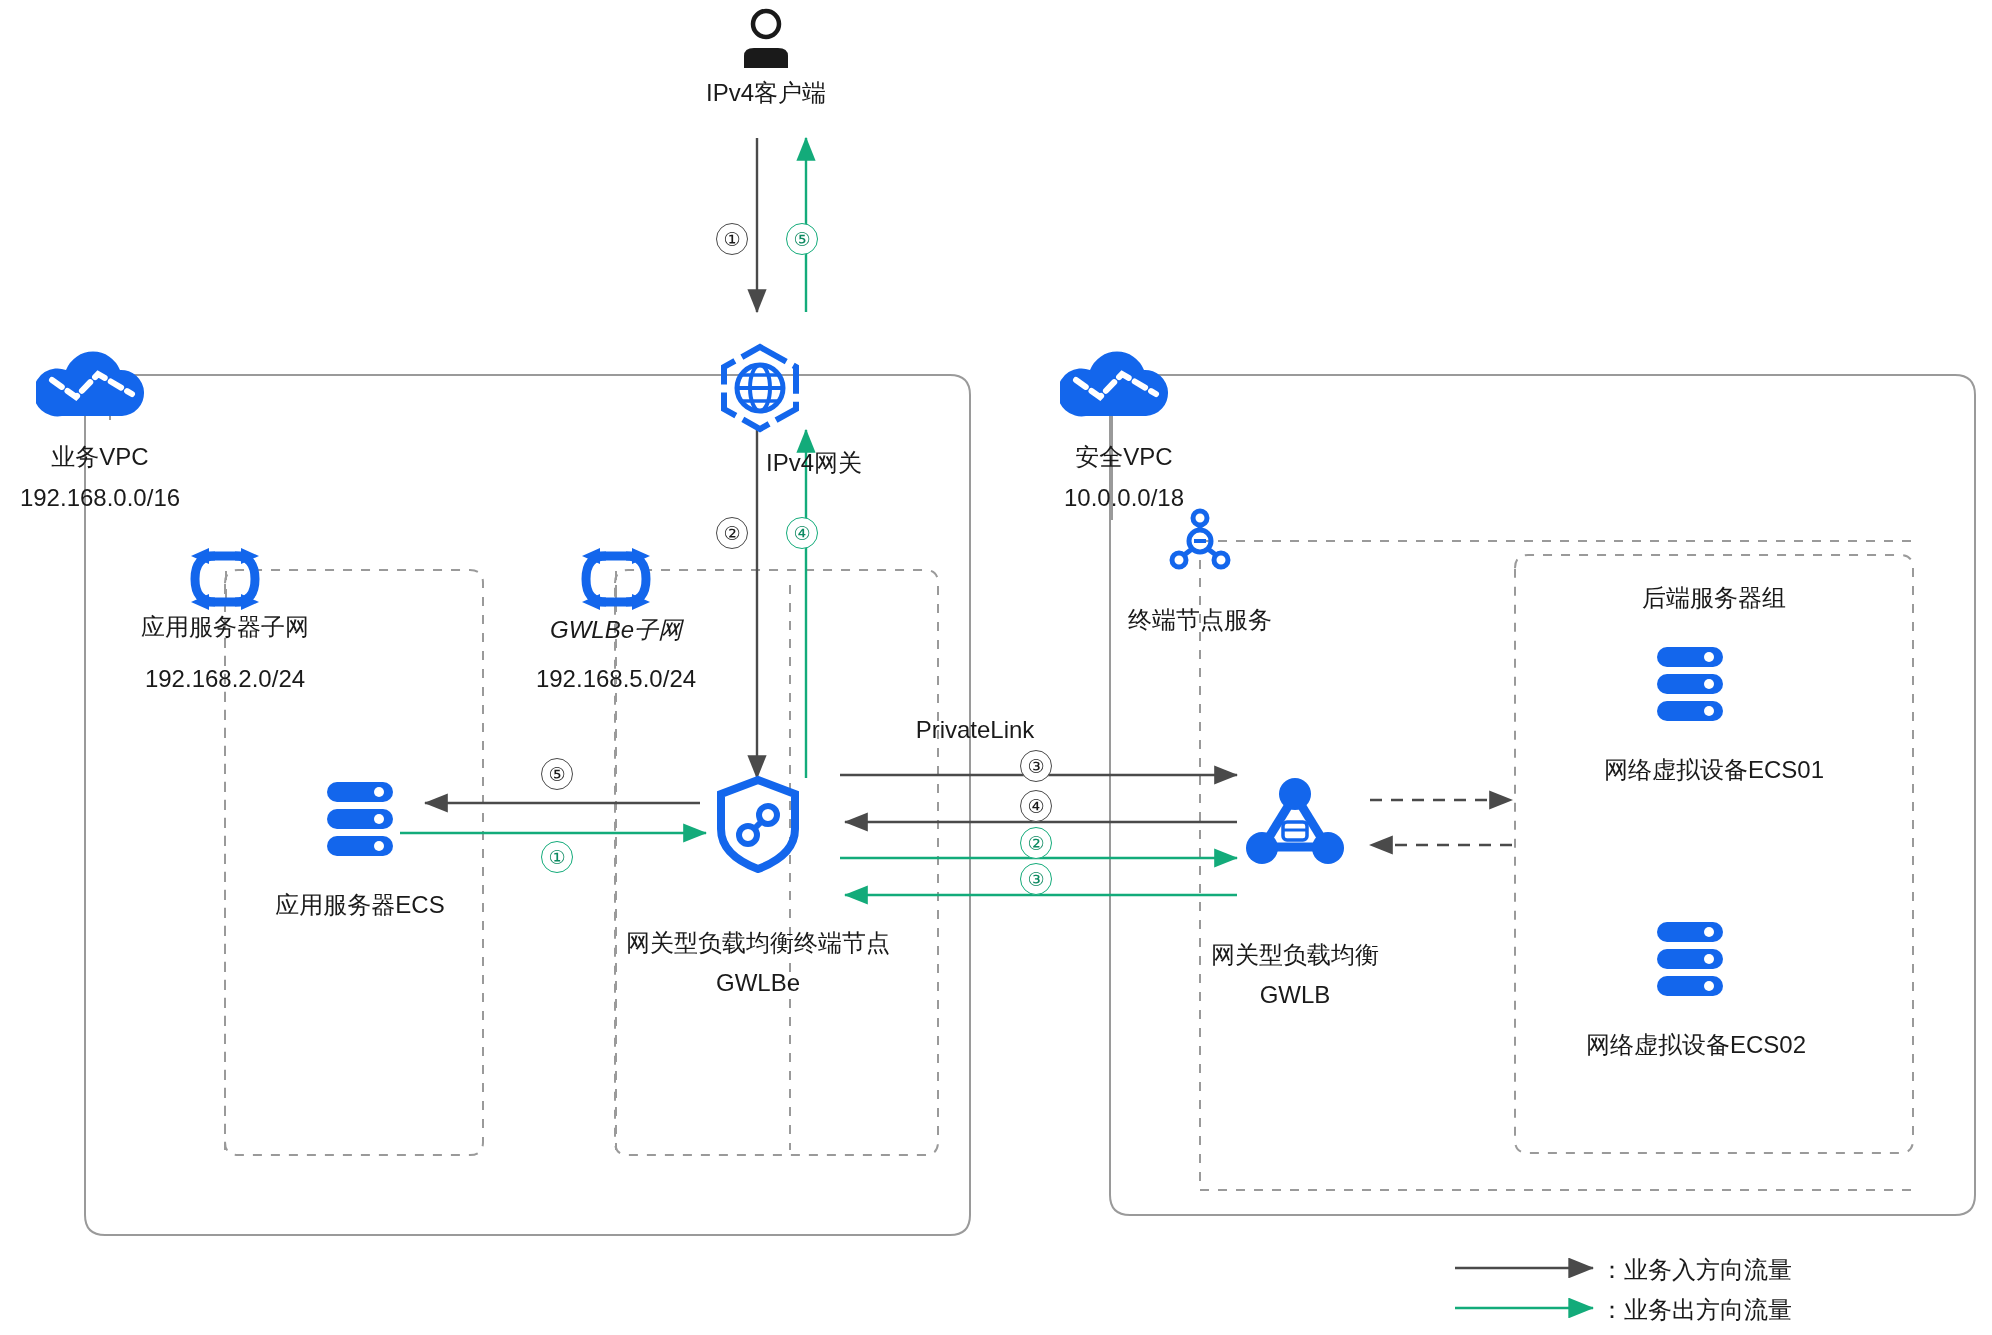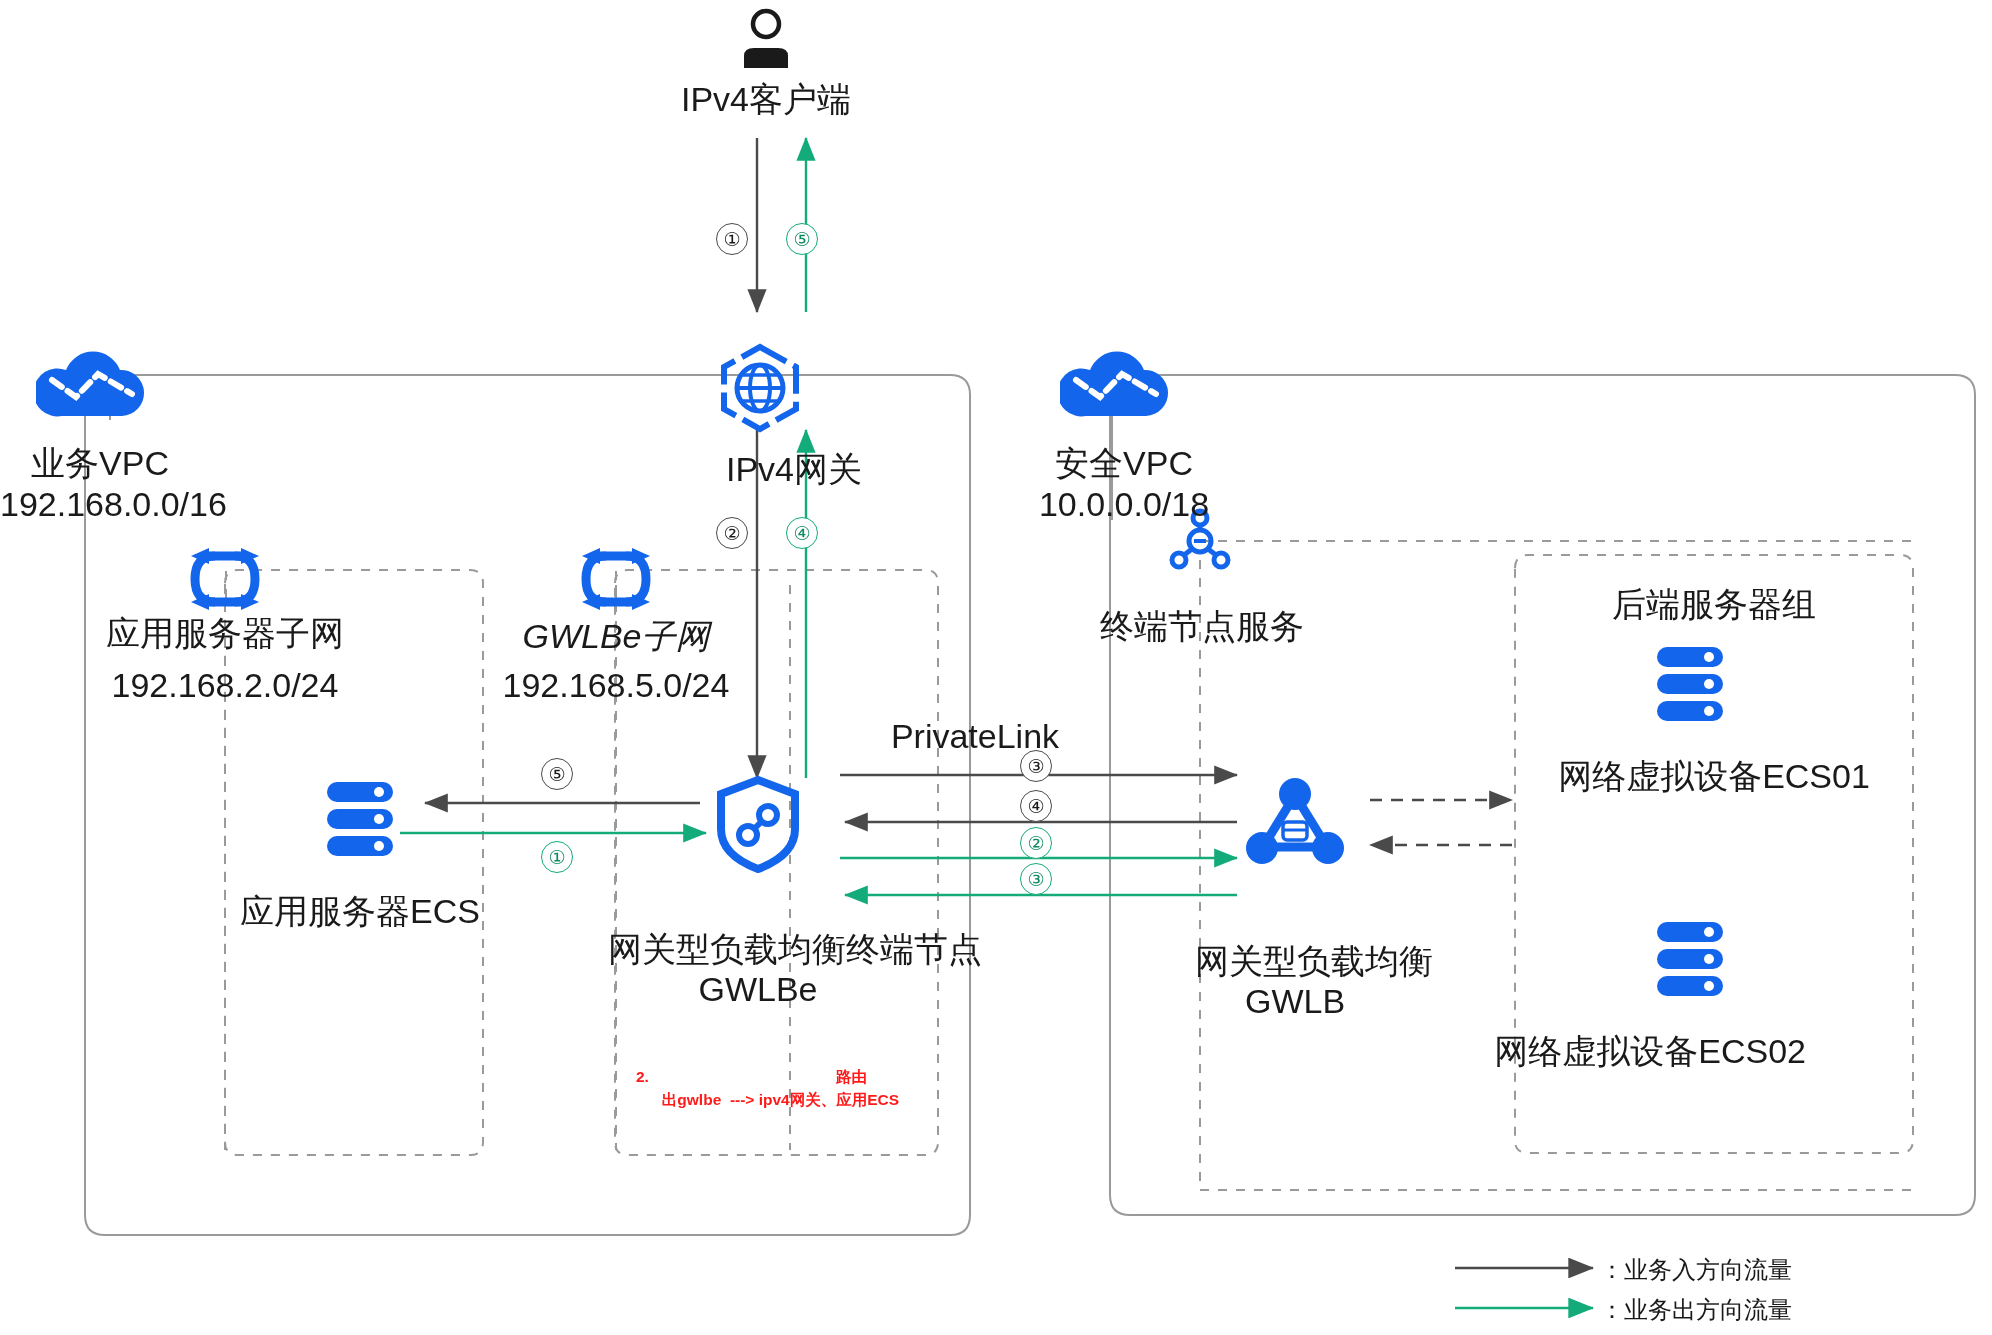--- a/index.html
+++ b/index.html
@@ -1,21 +1,21 @@
 <!DOCTYPE html>
 <html><head>
 <meta charset="utf-8">
 <style>
   html,body{margin:0;padding:0;background:#ffffff;}
   body{width:1992px;height:1335px;position:relative;overflow:hidden;
        font-family:"Liberation Sans","DejaVu Sans",sans-serif;color:#1a1a1a;}
   .stage{position:absolute;inset:0;}
   svg.layer{position:absolute;left:0;top:0;width:1992px;height:1335px;pointer-events:none;}
   .lbl{position:absolute;text-align:center;line-height:1.25;white-space:nowrap;}
-  .t26{font-size:34px;}
+  .t26{font-size:24px;}
   .num{position:absolute;width:30px;height:30px;border-radius:50%;
        border:1.6px solid #4a4a4a;color:#1a1a1a;font-size:19px;
        display:flex;align-items:center;justify-content:center;background:#fff;}
   .num.green{border-color:#13ab7a;color:#0d8a61;}
   .redbox{position:absolute;color:#ff1a1a;font-weight:bold;font-size:15.5px;
           line-height:1.5;white-space:pre;font-family:"Liberation Sans","DejaVu Sans",sans-serif;}
   .redrow{display:flex;}
   .redrow .c1{width:200px;}
   .legend{position:absolute;font-size:24px;line-height:1.45;white-space:nowrap;}
   .ico{position:absolute;}
@@ -248,25 +248,20 @@
 
   <div class="num" style="left:541px;top:758px;">⑤</div>
   <div class="num green" style="left:541px;top:841px;">①</div>
 
   <div class="num" style="left:1020px;top:750px;">③</div>
   <div class="num" style="left:1020px;top:790px;">④</div>
   <div class="num green" style="left:1020px;top:827px;">②</div>
   <div class="num green" style="left:1020px;top:863px;">③</div>
 
   <div class="redbox" style="left:636px;top:1018px;">
-    <div class="redrow">
-      <span class="c1"><span>2.</span>
-      <span>出gwlbe  ---&gt; ipv4网关、应用ECS</span></span>
-      <span>路由</span>
-    </div>
   </div>
 
   <div class="legend" style="left:1600px;top:1253px;">
     <span>：</span><span>业务入方向流量</span>
   </div>
   <div class="legend" style="left:1600px;top:1293px;">
     <span>：</span><span>业务出方向流量</span>
   </div>
 
 </div>

